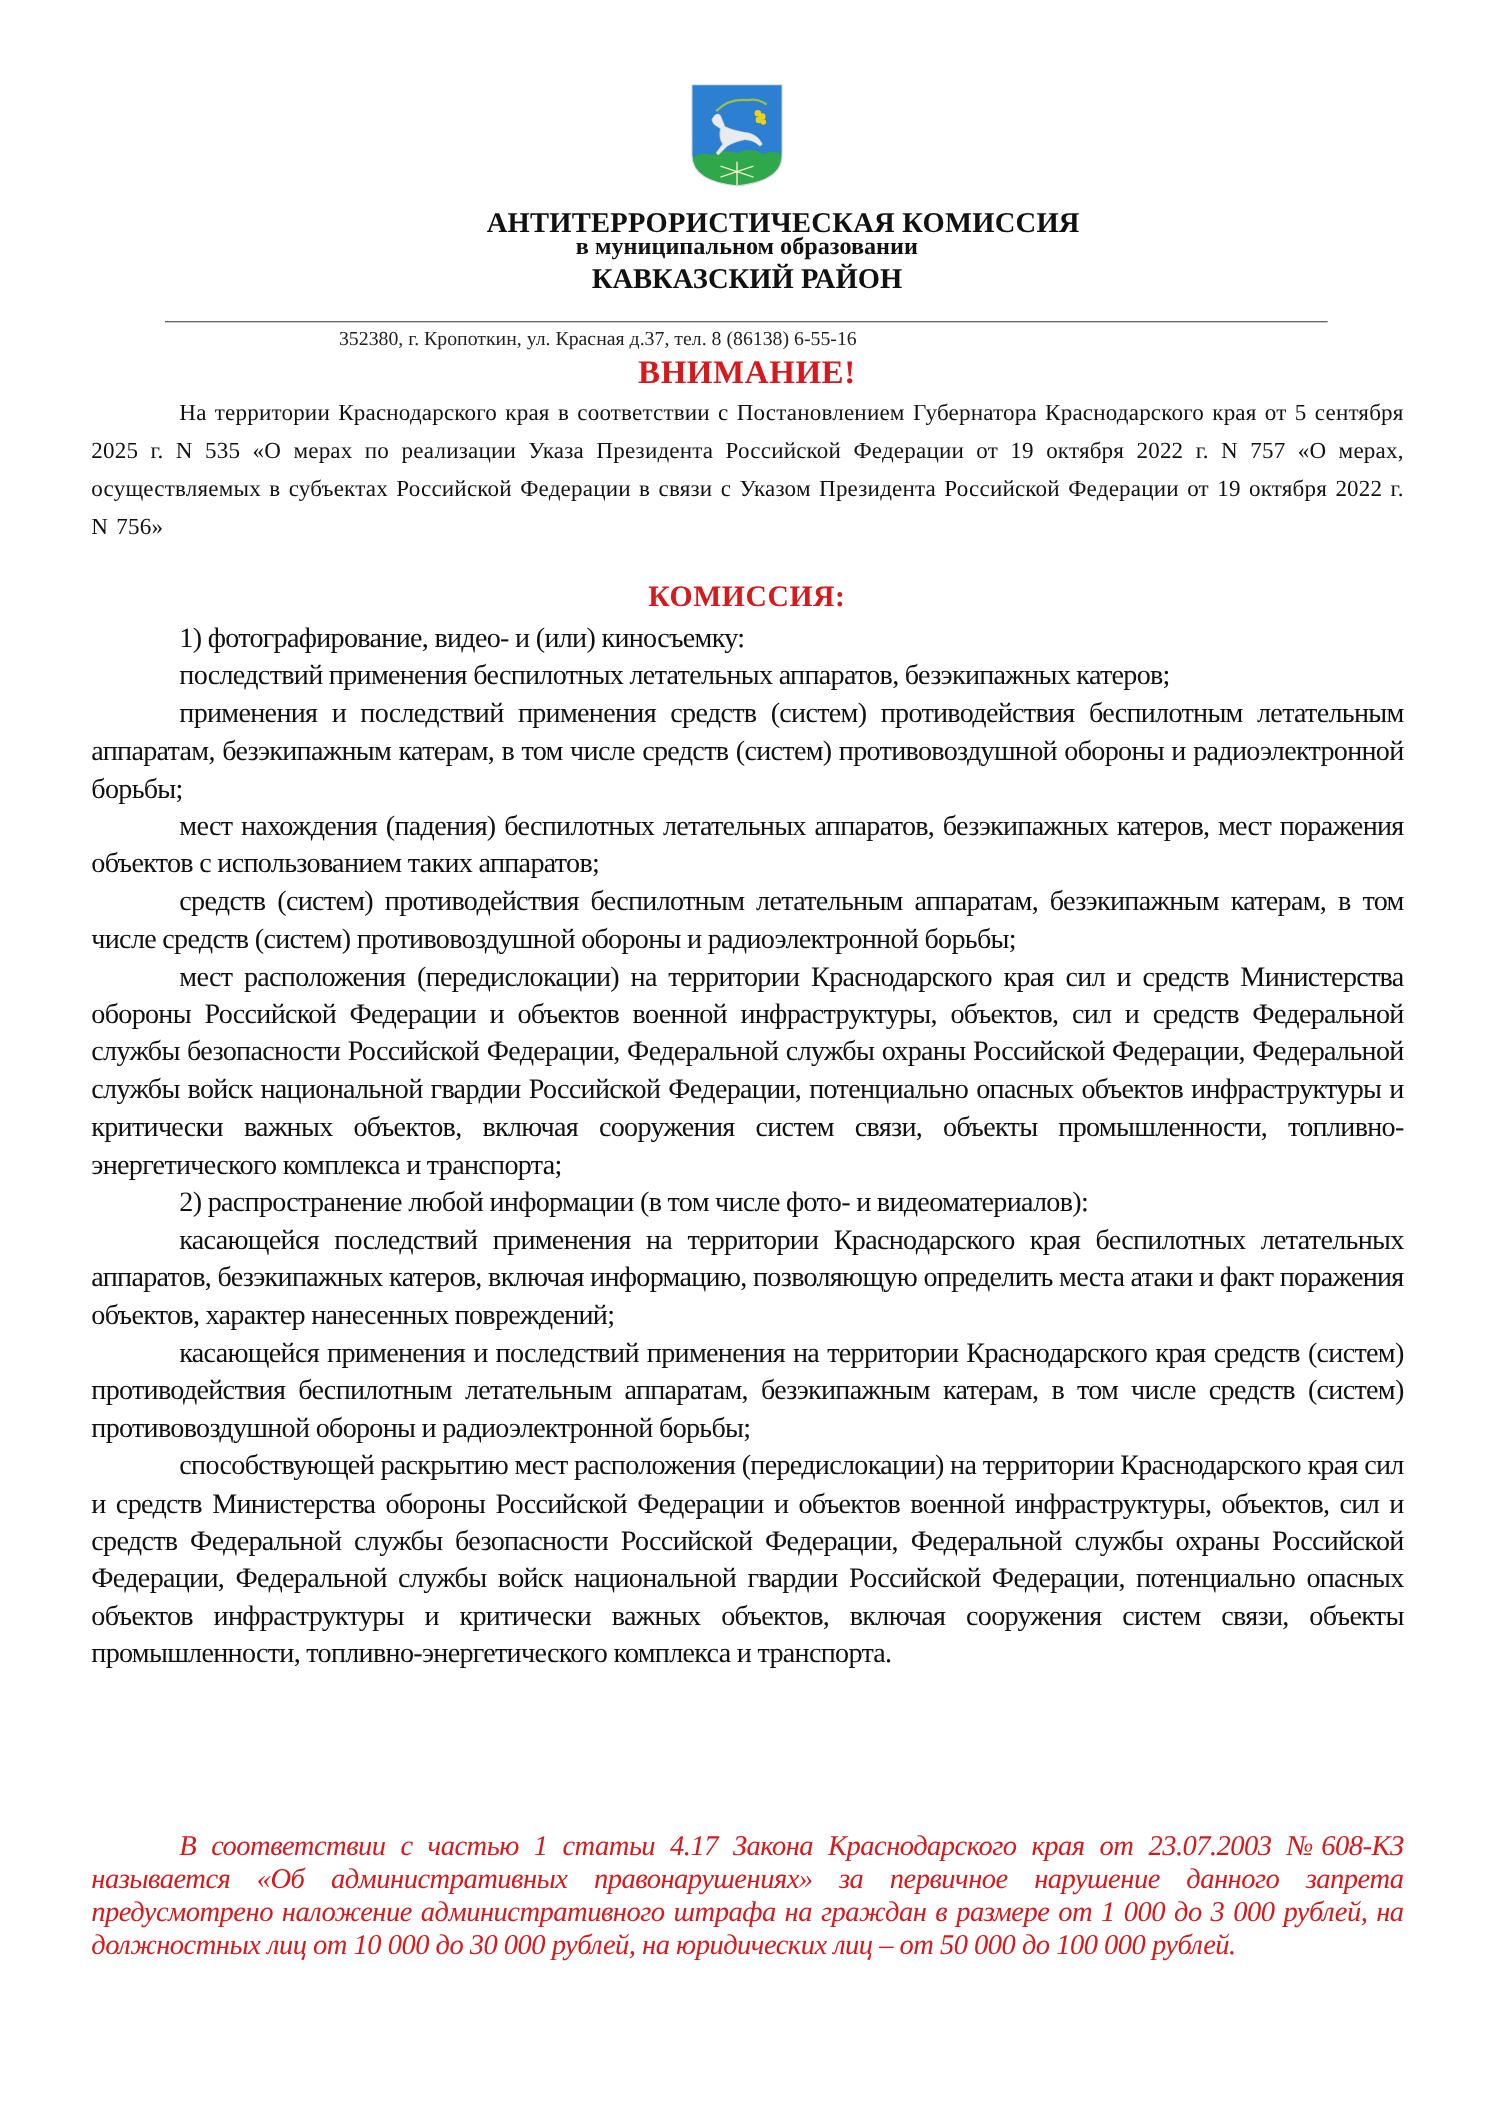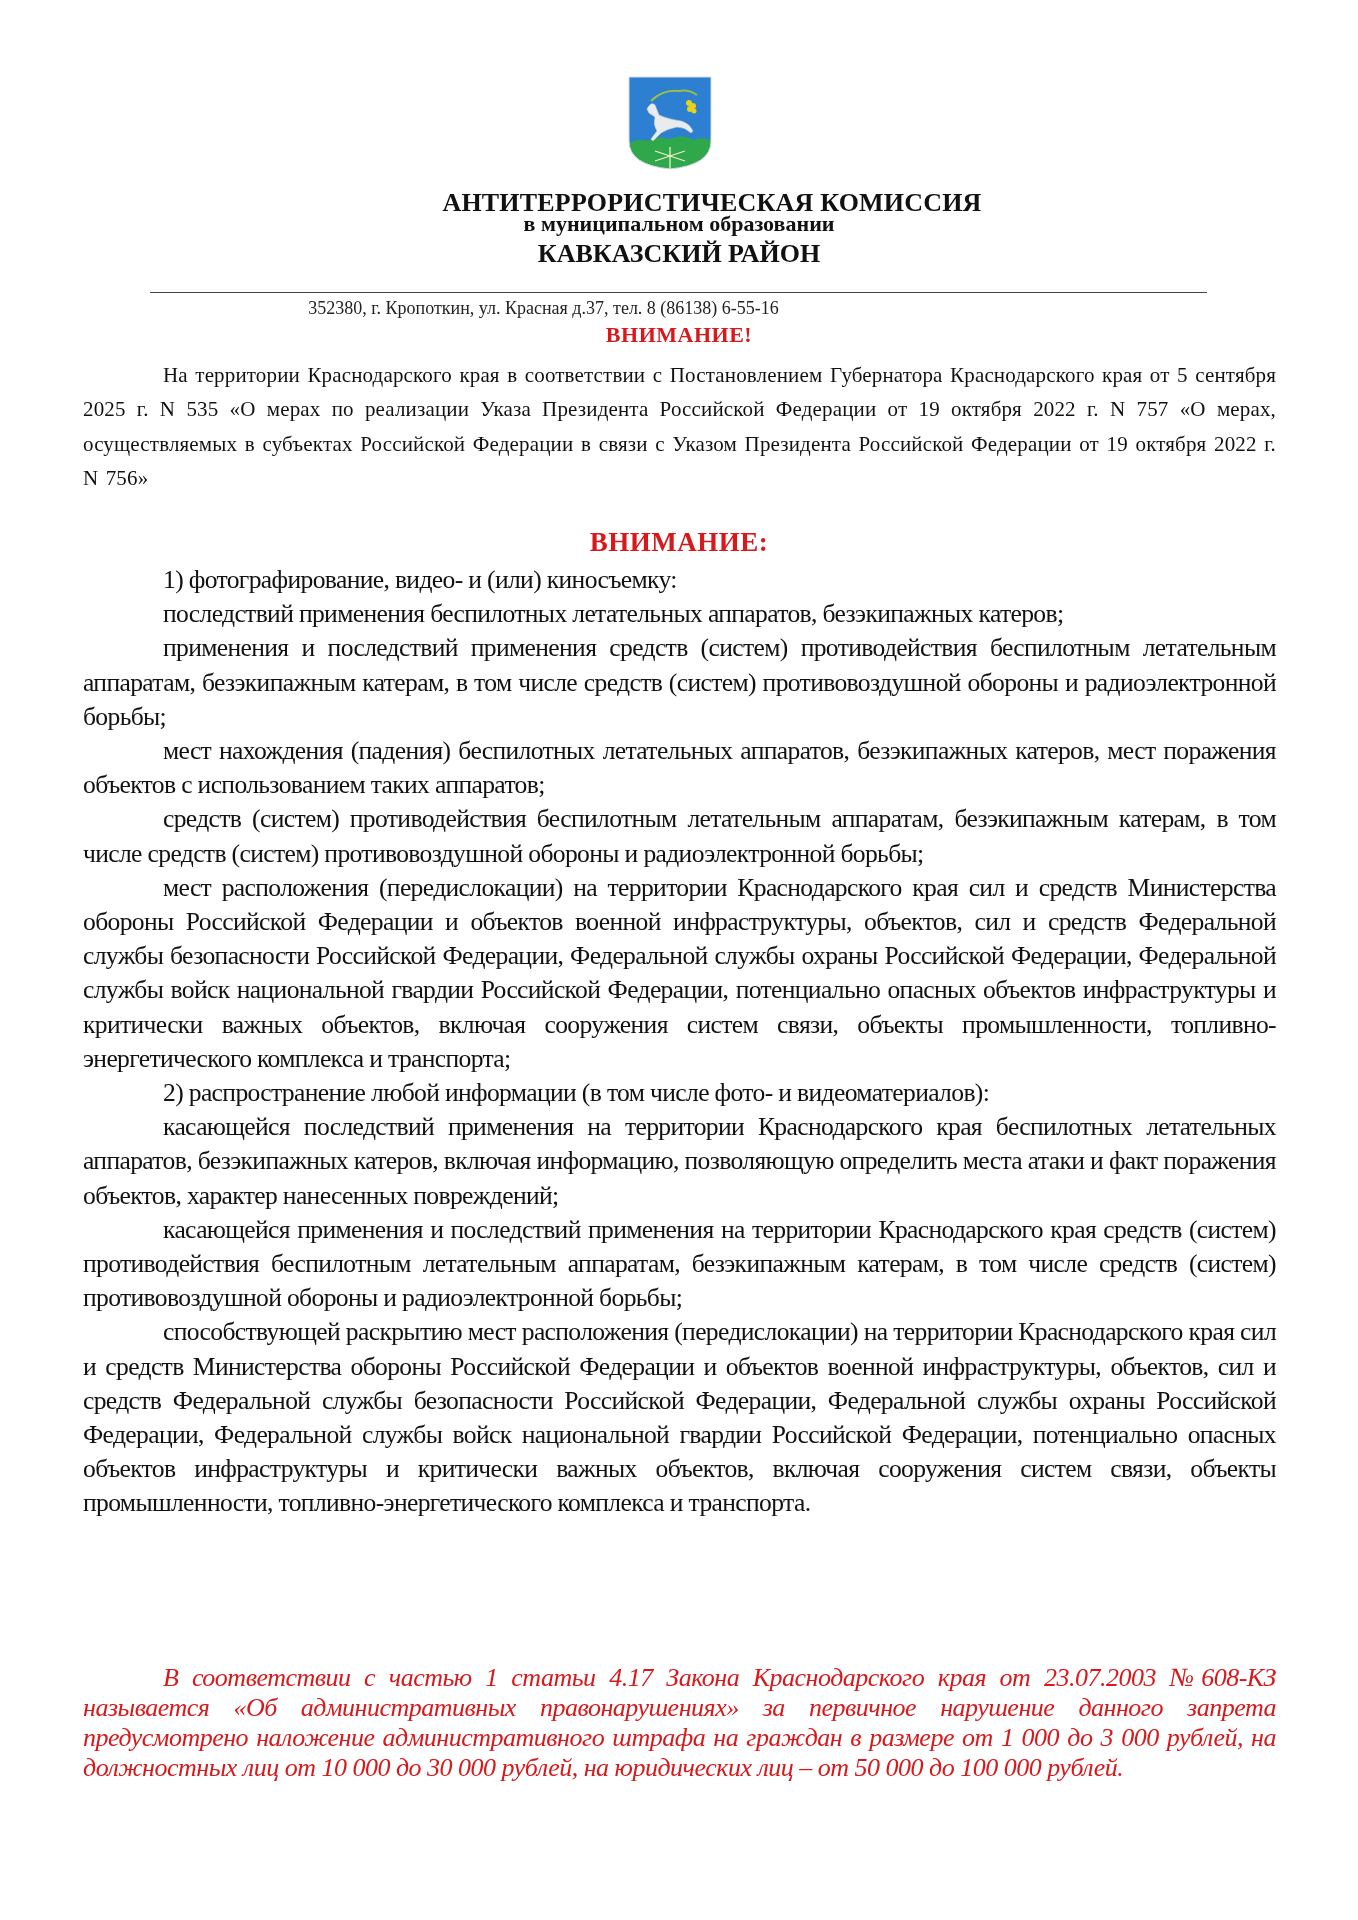--- a/index.html
+++ b/index.html
@@ -8,21 +8,21 @@
   .emblem { position: absolute; left: 627px; top: 75px; width: 86px; height: 96px; }
 
   .hdr { position: absolute; left: 0; width: 1358px; text-align: center; font-weight: bold; color: #111; white-space: nowrap; }
   .hdr1 { top: 188px; font-size: 26px; letter-spacing: 0.2px; margin-left: 33px; }
   .hdr2 { top: 211px; font-size: 22px; }
   .hdr3 { top: 239px; font-size: 26px; }
 
   .rule { position: absolute; left: 150px; top: 292px; width: 1057px; height: 0; border-top: 1.5px solid #444; }
   .address { position: absolute; left: 0; width: 1087px; top: 298px; text-align: center; font-size: 18px; color: #222; }
 
-  .title-red { position: absolute; left: 0; width: 1358px; text-align: center; color: #d7191c; font-weight: bold; font-size: 22px; letter-spacing: 0.5px; }
+  .title-red { position: absolute; left: 0; width: 1358px; text-align: center; color: #d7191c; font-weight: bold; font-size: 30px; letter-spacing: 0.5px; }
   .title-attention { top: 322px; }
   .title-forbidden { top: 527px; font-size: 27px; }
 
   .para { position: absolute; left: 83px; width: 1193px; font-size: 21px; line-height: 34.3px; text-align: justify; text-align-last: left; }
   .para .indent { display: inline-block; width: 80px; }
   .p-intro { top: 358px; letter-spacing: 0.15px; word-spacing: 2px; }
   .body-block { position: absolute; left: 83px; width: 1193px; top: 563px; font-size: 25.6px; line-height: 34.2px; }
   .body-block p { margin: 0; text-align: justify; text-indent: 80px; letter-spacing: -0.65px; }
   .body-block p.lastline-left { text-align-last: left; }
   .penalty { position: absolute; left: 83px; width: 1193px; top: 1663px; font-size: 26px; line-height: 30px; color: #d7191c; text-align: justify; text-indent: 80px; letter-spacing: -0.5px; font-style: italic; }
@@ -56,21 +56,21 @@
   <div class="hdr hdr2">в муниципальном образовании</div>
   <div class="hdr hdr3">КАВКАЗСКИЙ РАЙОН</div>
 
   <div class="rule"></div>
   <div class="address">352380, г. Кропоткин, ул. Красная д.37, тел. 8 (86138) 6-55-16</div>
 
   <div class="title-red title-attention">ВНИМАНИЕ!</div>
 
   <div class="para p-intro"><span class="indent"></span><span>На территории Краснодарского края в соответствии с Постановлением Губернатора Краснодарского края от 5 сентября 2025 г. N 535 «О мерах по реализации Указа Президента Российской Федерации от 19 октября 2022 г. N 757 «О мерах, осуществляемых в субъектах Российской Федерации в связи с Указом Президента Российской Федерации от 19 октября 2022 г. N 756»</span></div>
 
-  <div class="title-red title-forbidden">ВНИМАНИЕ:</div>
+  <div class="title-red title-forbidden">КОМИССИЯ:</div>
 
   <div class="body-block">
     <p class="lastline-left">1) фотографирование, видео- и (или) киносъемку:</p>
     <p class="lastline-left">последствий применения беспилотных летательных аппаратов, безэкипажных катеров;</p>
     <p class="lastline-left">применения и последствий применения средств (систем) противодействия беспилотным летательным аппаратам, безэкипажным катерам, в том числе средств (систем) противовоздушной обороны и радиоэлектронной борьбы;</p>
     <p class="lastline-left">мест нахождения (падения) беспилотных летательных аппаратов, безэкипажных катеров, мест поражения объектов с использованием таких аппаратов;</p>
     <p class="lastline-left">средств (систем) противодействия беспилотным летательным аппаратам, безэкипажным катерам, в том числе средств (систем) противовоздушной обороны и радиоэлектронной борьбы;</p>
     <p class="lastline-left">мест расположения (передислокации) на территории Краснодарского края сил и средств Министерства обороны Российской Федерации и объектов военной инфраструктуры, объектов, сил и средств Федеральной службы безопасности Российской Федерации, Федеральной службы охраны Российской Федерации, Федеральной службы войск национальной гвардии Российской Федерации, потенциально опасных объектов инфраструктуры и критически важных объектов, включая сооружения систем связи, объекты промышленности, топливно-энергетического комплекса и транспорта;</p>
     <p class="lastline-left">2) распространение любой информации (в том числе фото- и видеоматериалов):</p>
     <p class="lastline-left">касающейся последствий применения на территории Краснодарского края беспилотных летательных аппаратов, безэкипажных катеров, включая информацию, позволяющую определить места атаки и факт поражения объектов, характер нанесенных повреждений;</p>

